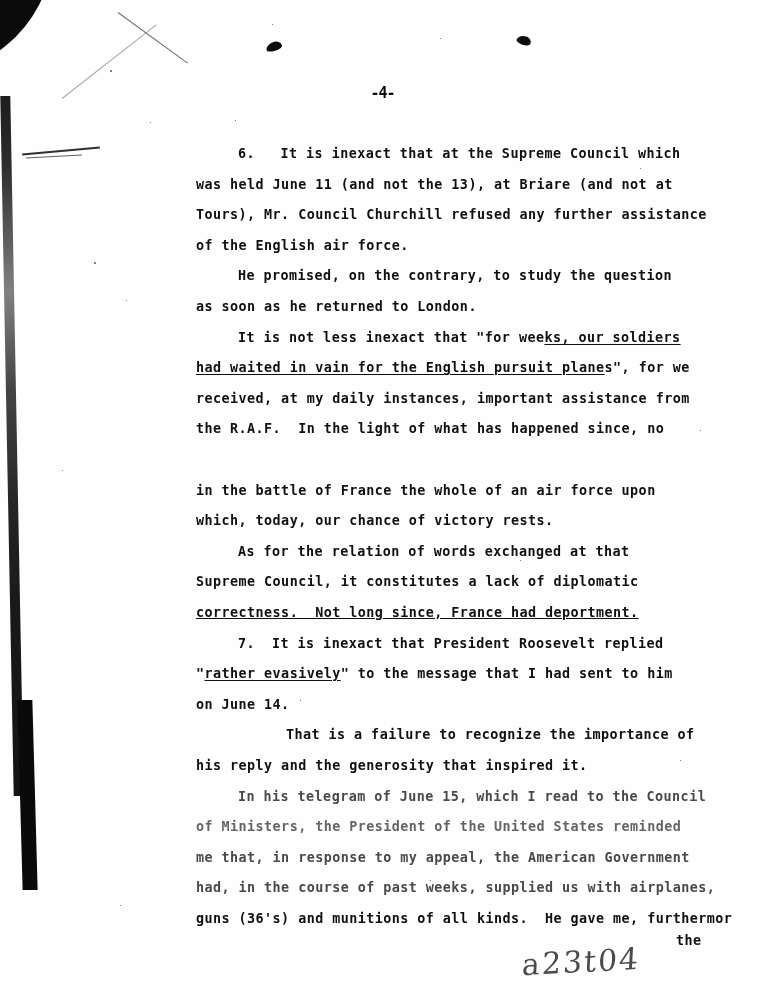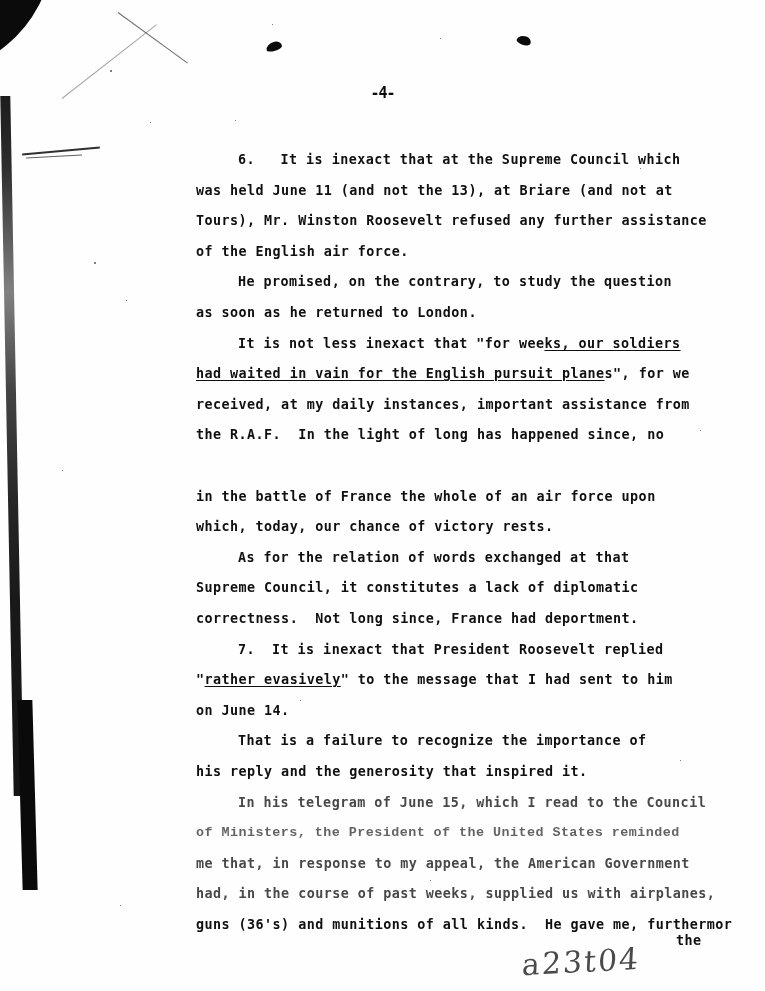--- a/index.html
+++ b/index.html
@@ -78,21 +78,21 @@
     border-radius: 60% 40% 55% 45% / 70% 60% 40% 30%;
   }
   #ink-blot-left  { top: 42px; left: 266px; transform: rotate(-14deg); }
   #ink-blot-right { top: 36px; left: 516px; transform: rotate(22deg) scaleX(.9); }
 
   .speck { position: absolute; background: #555; border-radius: 50%; pointer-events: none; }
 
   
   #typed-body {
     position: absolute;
-    top: 13px; left: 0;
+    top: 7px; left: 0;
     width: 765px; height: 784px;
   }
   .page-number {
     position: absolute;
     top: 84px; left: 0; right: 0;
     text-align: center;
     font-weight: bold;
     font-size: 15px;
     letter-spacing: -1px;
     color: #0a0a0a;
@@ -102,21 +102,21 @@
     left: 196px;
     white-space: pre;
     font-size: 13.4px;
     font-weight: bold;
     letter-spacing: 0.45px;
     color: #101010;
     line-height: 1;
   }
   .line.indent { left: 238px; }
   .line.faint   { color: #2f2f2f; font-weight: bold; opacity: .88; }
-  .line.fainter { color: #3d3d3d; font-weight: bold; opacity: .8; font-family: Liberation Mono, monospace; }
+  .line.fainter { color: #3d3d3d; font-weight: bold; opacity: .8; }
   .line.catchword { left: 676px; }
   u.ul { text-decoration: underline; text-underline-offset: 2px; }
 
   
   #handwriting {
     position: absolute;
     top: 944px; left: 522px;
     font-family: "DejaVu Serif", serif;
     font-size: 30px;
     color: #2b2b2b;
@@ -138,37 +138,37 @@
   <div class="artifact" id="diag-hairline"></div>
   <div class="artifact" id="diag-hairline2"></div>
   <div class="artifact ink-blot" id="ink-blot-left"></div>
   <div class="artifact ink-blot" id="ink-blot-right"></div>
 
   <div class="page-number">-4-</div>
 
   <div id="typed-body">
       <div class="line indent" style="top: 140px;">6.   It is inexact that at the Supreme Council which</div>
       <div class="line" style="top: 170.6px;">was held June 11 (and not the 13), at Briare (and not at</div>
-      <div class="line" style="top: 201.2px;">Tours), Mr. Winston Roosevelt refused any further assistance</div>
+      <div class="line" style="top: 201.2px;">Tours), Mr. Council Churchill refused any further assistance</div>
       <div class="line" style="top: 231.8px;">of the English air force.</div>
       <div class="line indent" style="top: 262.4px;">He promised, on the contrary, to study the question</div>
       <div class="line" style="top: 293px;">as soon as he returned to London.</div>
       <div class="line indent" style="top: 323.6px;">It is not less inexact that "for wee<u class="ul">ks, our soldiers</u></div>
       <div class="line" style="top: 354.2px;"><u class="ul">had waited in vain for the English pursuit plane</u>s", for we</div>
       <div class="line" style="top: 384.8px;">received, at my daily instances, important assistance from</div>
-      <div class="line" style="top: 415.4px;">the R.A.F.  In the light of long has happened since, no</div>
+      <div class="line" style="top: 415.4px;">the R.A.F.  In the light of what has happened since, no</div>
       <div class="line" style="top: 507.2px;">which, today, our chance of victory rests.</div>
       <div class="line" style="top: 476.6px;">in the battle of France the whole of an air force upon</div>
       <div class="line indent" style="top: 537.8px;">As for the relation of words exchanged at that</div>
       <div class="line" style="top: 568.4px;">Supreme Council, it constitutes a lack of diplomatic</div>
-      <div class="line" style="top: 599px;">correctness.  Not long since, France had deportment.</div>
+      <div class="line" style="top: 599px; text-decoration: underline;">correctness.  Not long since, France had deportment.</div>
       <div class="line indent" style="top: 629.6px;">7.  It is inexact that President Roosevelt replied</div>
       <div class="line" style="top: 660.2px;">"<u class="ul">rather evasively</u>" to the message that I had sent to him</div>
       <div class="line" style="top: 690.8px;">on June 14.</div>
-      <div class="line indent" style="top: 721.4px;">That is a failure to recognize the importance of</div>
+      <div class="line indent" style="top: 721.4px; margin-left: 48px;">That is a failure to recognize the importance of</div>
       <div class="line" style="top: 752px;">his reply and the generosity that inspired it.</div>
       <div class="line indent faint" style="top: 782.6px;">In his telegram of June 15, which I read to the Council</div>
       <div class="line fainter" style="top: 813.2px;">of Ministers, the President of the United States reminded</div>
       <div class="line faint" style="top: 843.8px;">me that, in response to my appeal, the American Government</div>
       <div class="line faint" style="top: 874.4px;">had, in the course of past weeks, supplied us with airplanes,</div>
       <div class="line" style="top: 905px;">guns (36's) and munitions of all kinds.  He gave me, furthermor</div>
     </div>
 
   <div class="line catchword" style="top:934px">the</div>
 

